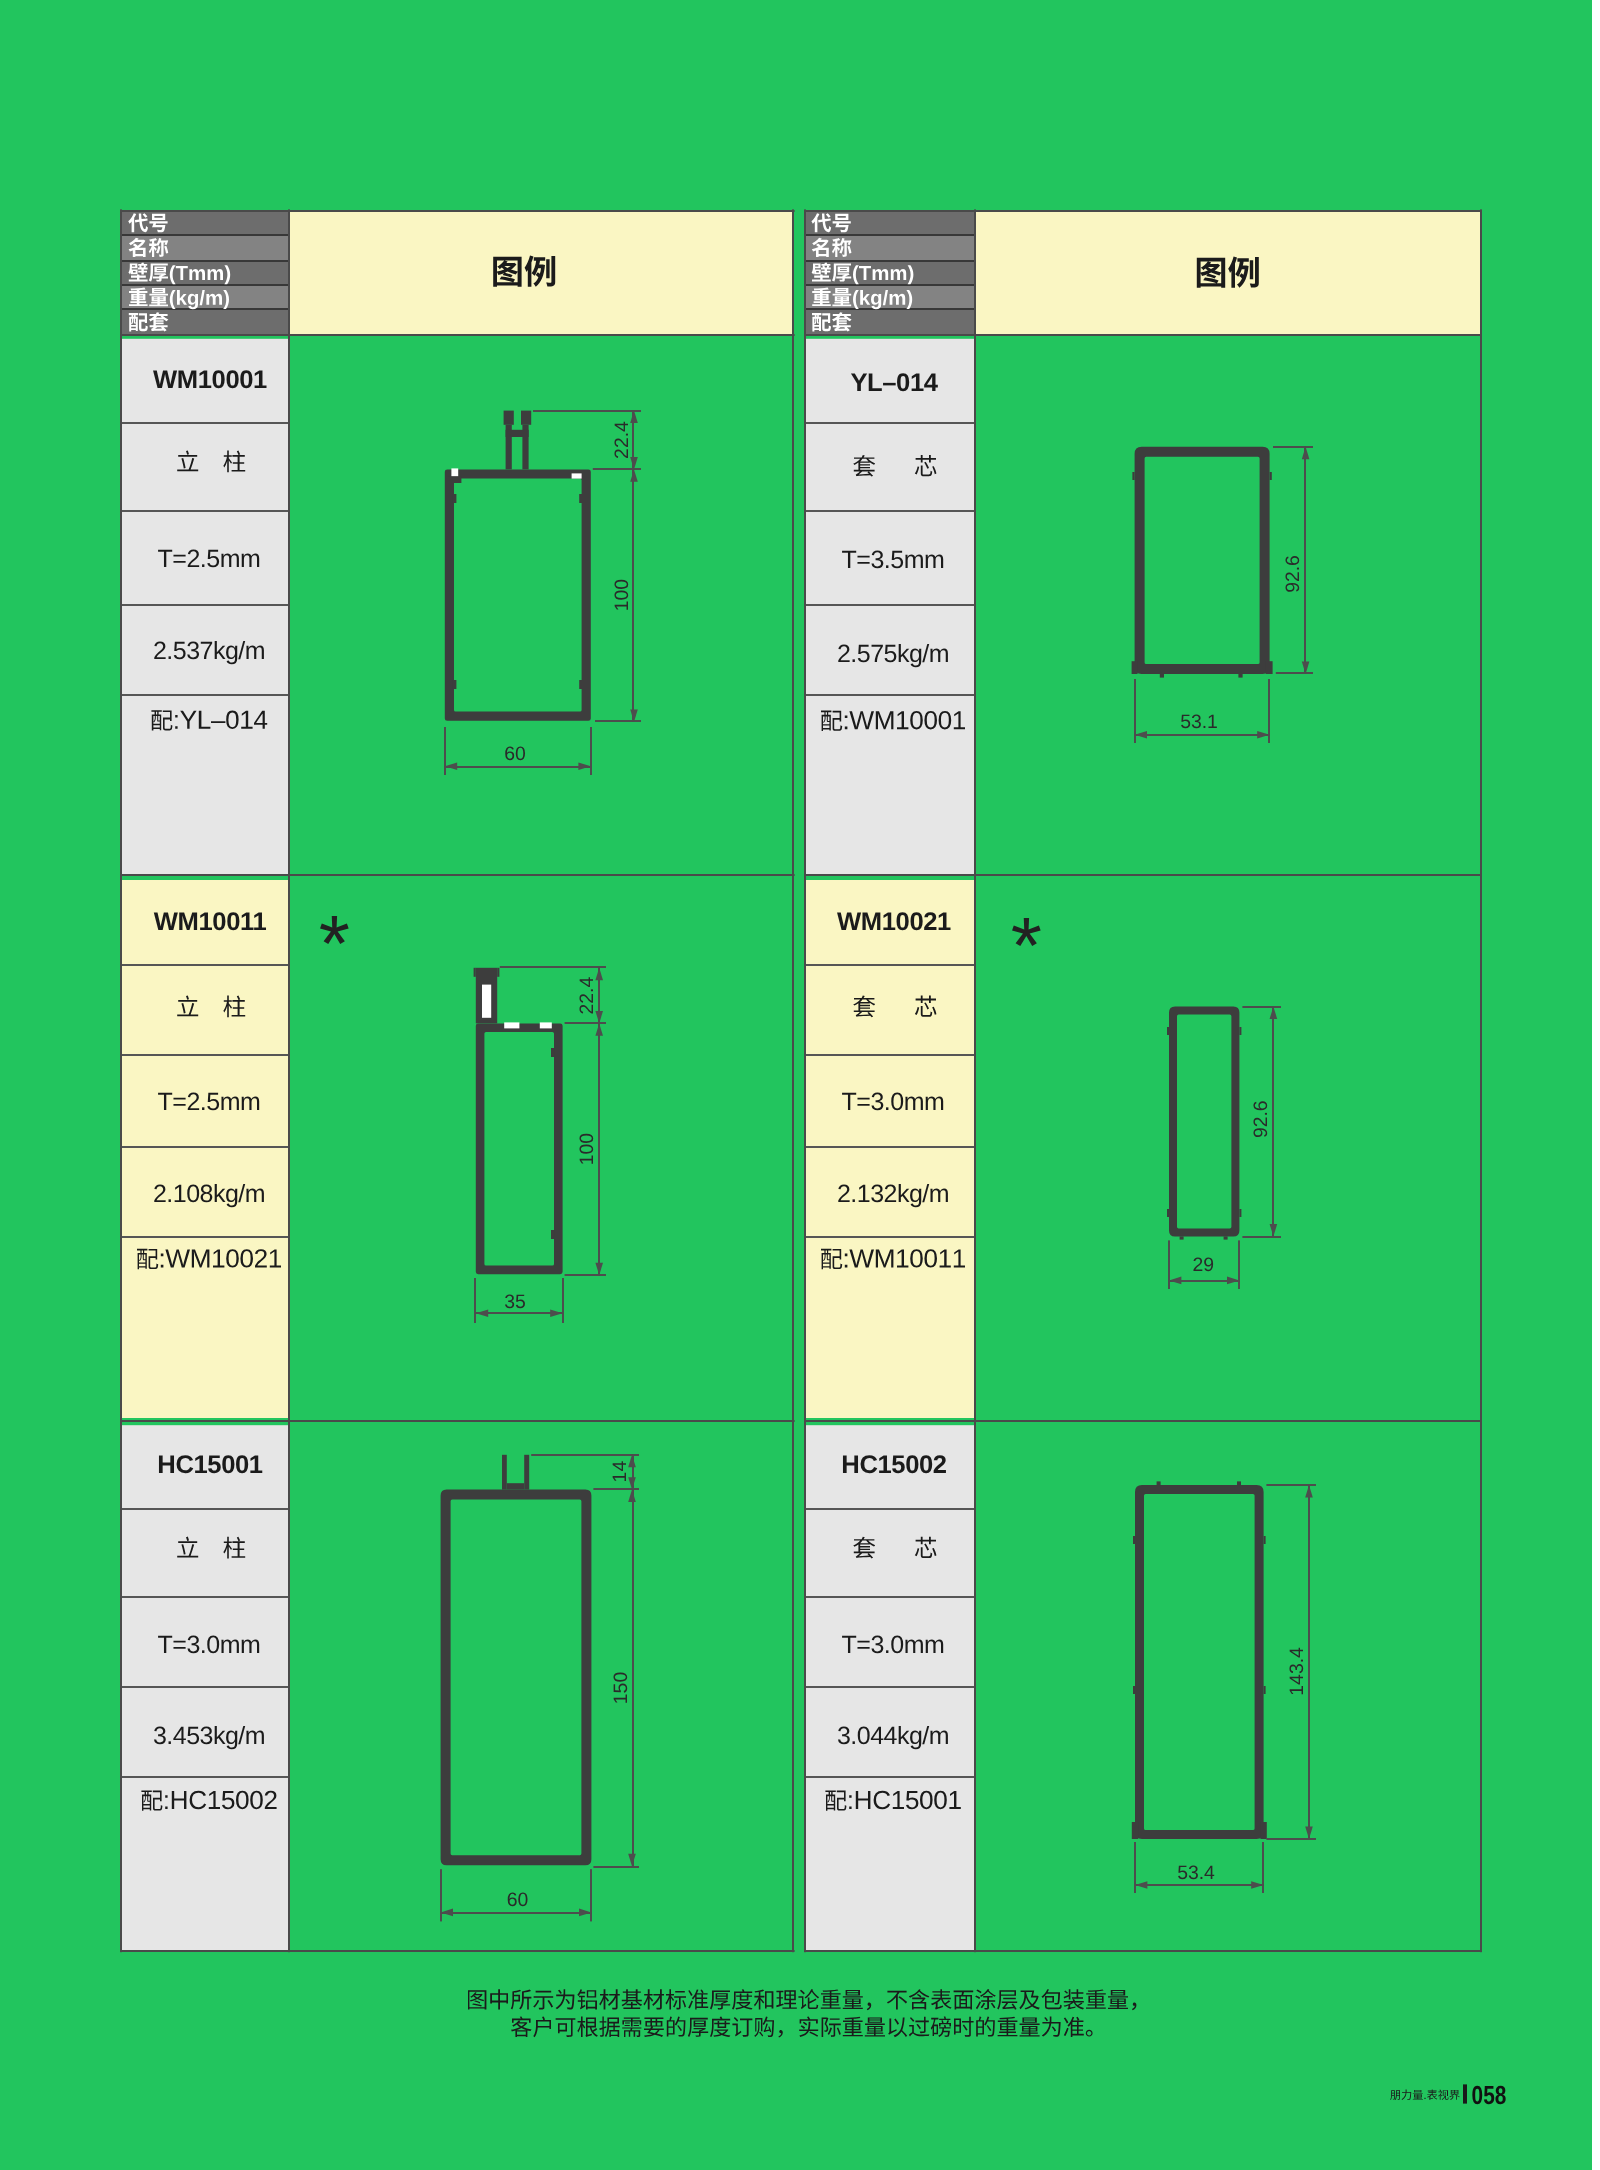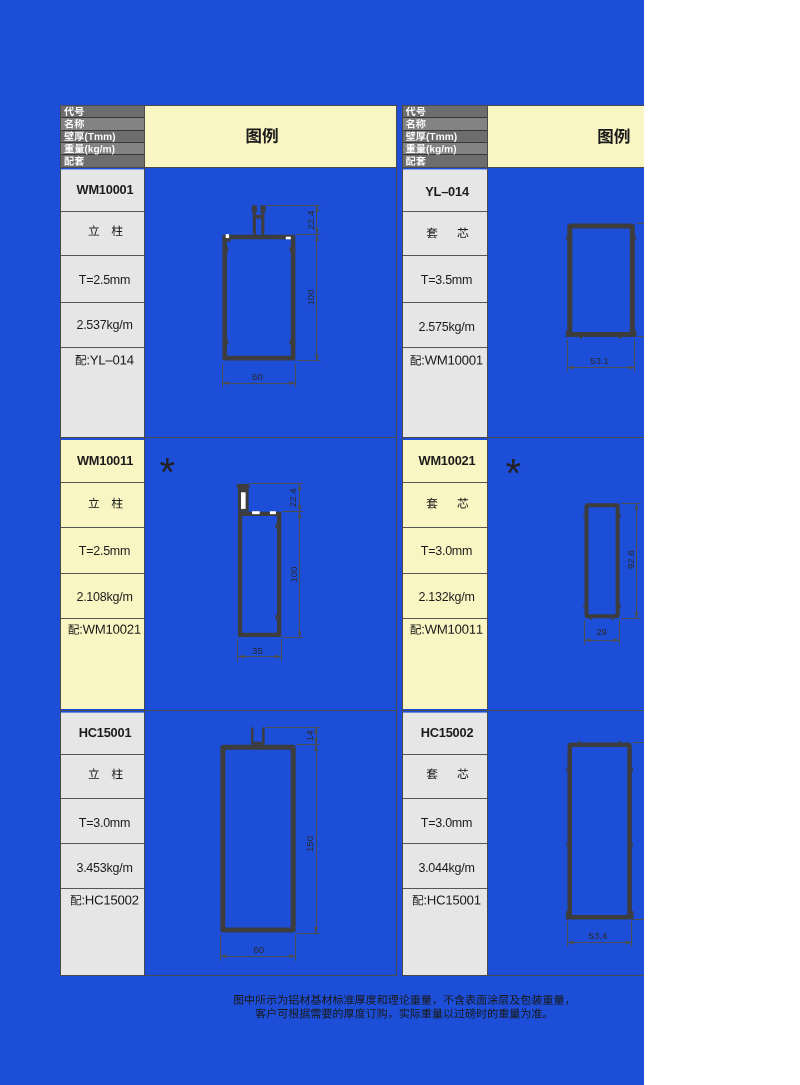--- a/index.html
+++ b/index.html
@@ -1,16 +1,16 @@
 <!DOCTYPE html>
 <html><head>
 <meta charset="utf-8">
 <style>
 html,body{margin:0;padding:0;background:#ffffff;}
-#page{position:relative;width:644px;height:1085px;background:#1d4ed8;overflow:hidden;text-decoration:underline;}
+#page{position:relative;width:796px;height:1085px;background:#22c55e;overflow:hidden;text-decoration:underline;}
 svg{position:absolute;left:0;top:0;}
 text{font-family:"Liberation Sans",sans-serif;}
 </style>
 </head>
 <body>
 
 <div id="page">
 
 <svg width="800" height="1085" viewBox="0 0 800 1085">
 

